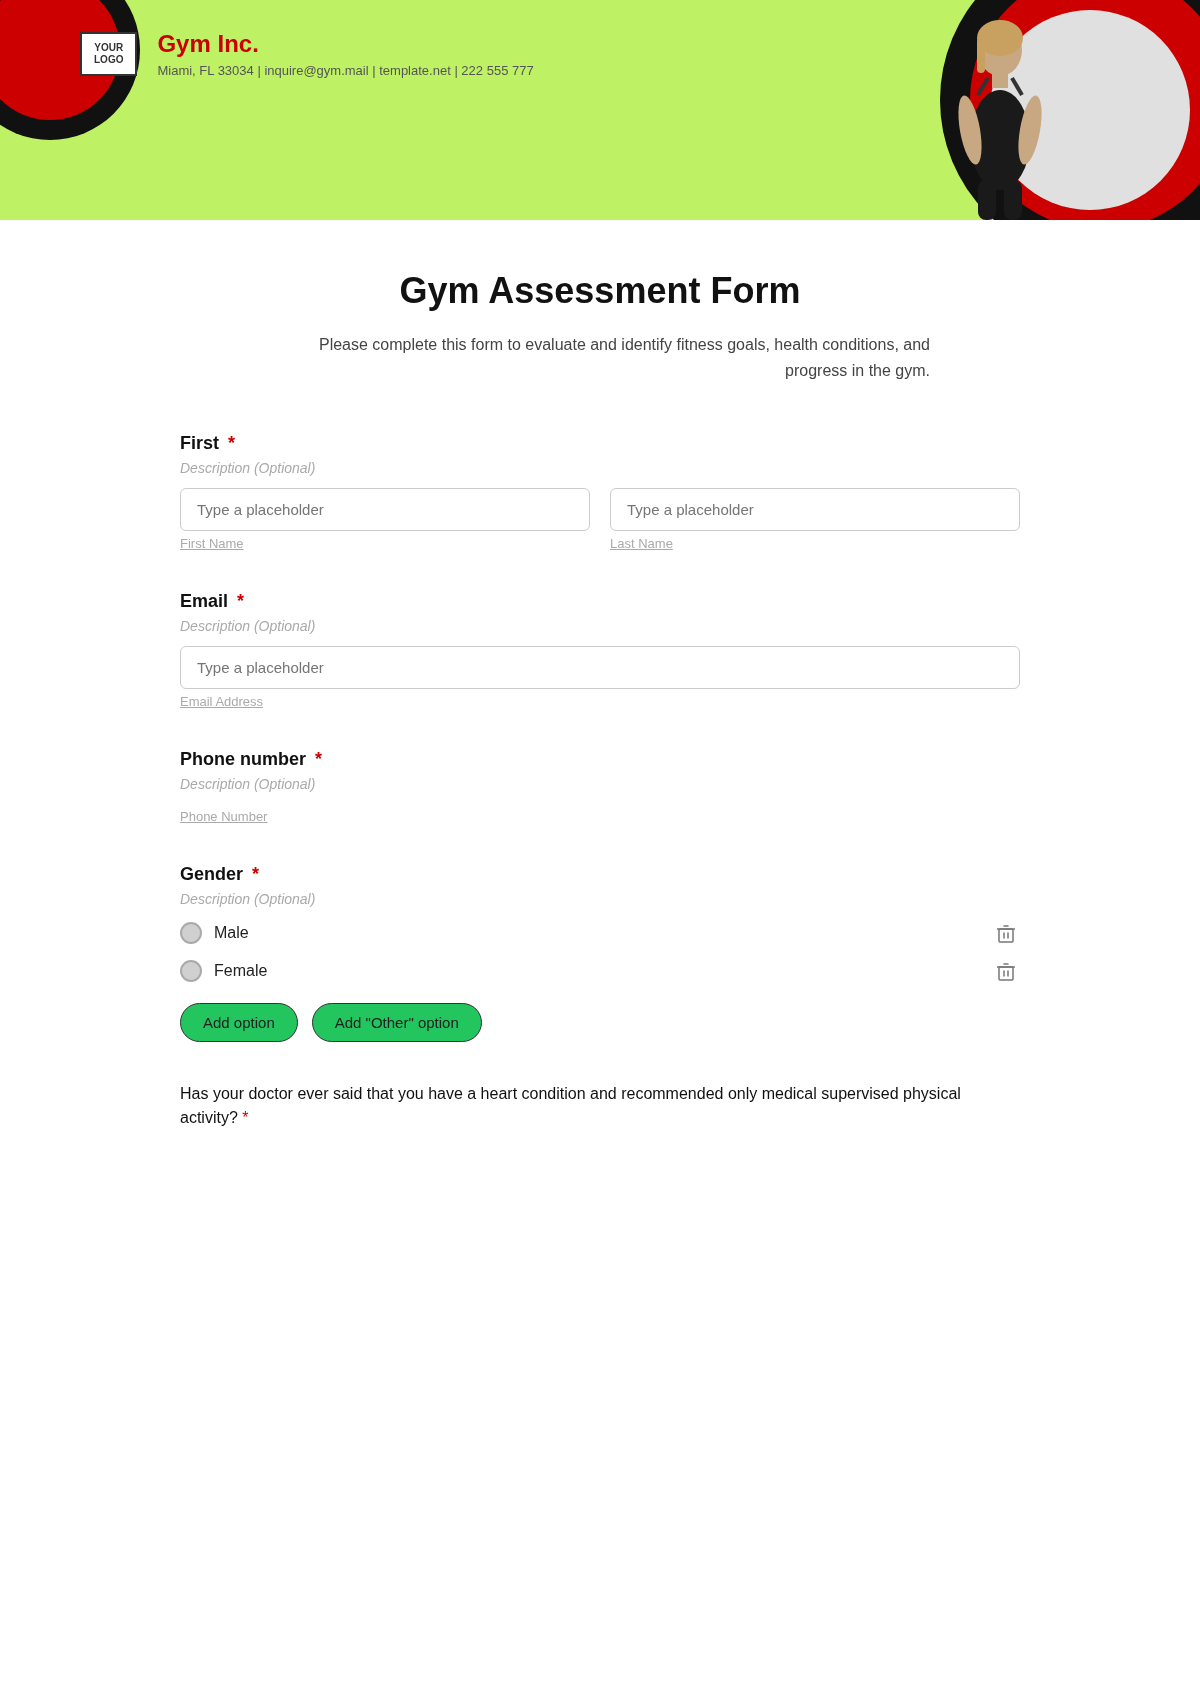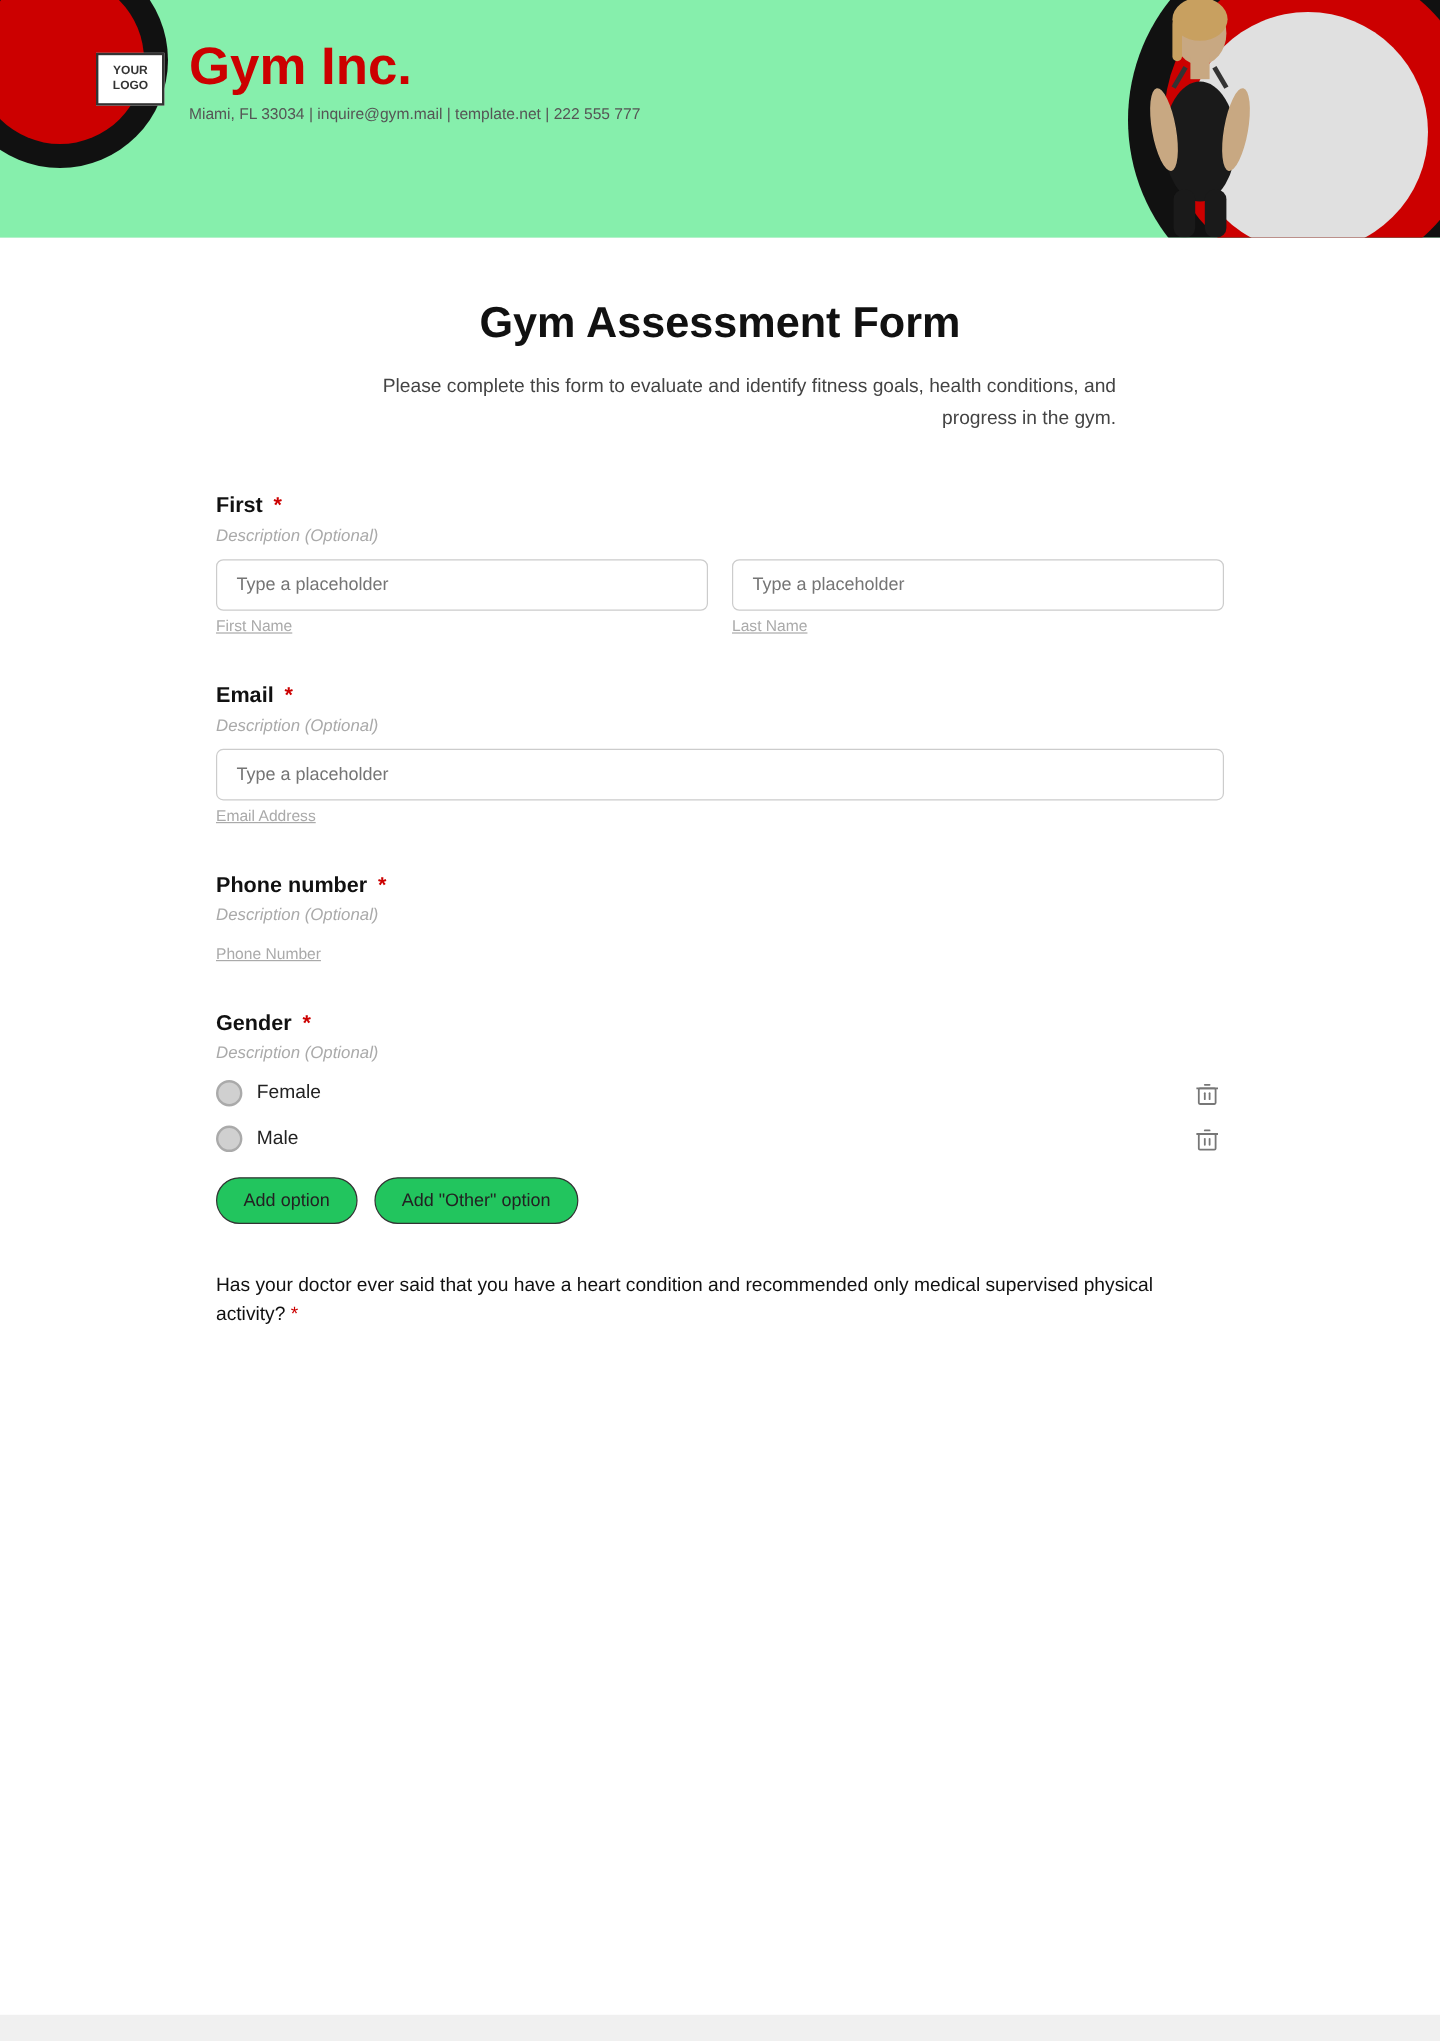--- a/index.html
+++ b/index.html
@@ -11,22 +11,22 @@
     body {
       font-family: 'Arial', sans-serif;
       background: #f0f0f0;
       width: 1200px;
       min-height: 1701px;
     }
 
     
     .header {
       position: relative;
-      background: #86efac;
-      height: 198px;
+      background: #bef264;
+      height: 220px;
       overflow: hidden;
     }
 
     .header-bg-left {
       position: absolute;
       top: -40px;
       left: -40px;
       width: 180px;
       height: 180px;
       background: #111;
@@ -92,21 +92,21 @@
       background: white;
       margin-right: 20px;
       flex-shrink: 0;
     }
 
     .company-info {
       flex: 1;
     }
 
     .company-name {
-      font-size: 44px;
+      font-size: 24px;
       font-weight: bold;
       color: #cc0000;
       line-height: 1.2;
       margin-bottom: 4px;
     }
 
     .company-details {
       font-size: 13px;
       color: #555;
     }
@@ -368,37 +368,37 @@
 
   <div class="form-section">
     <div class="field-label">
       <span>Gender</span><span class="field-required"> *</span>
     </div>
     <div class="field-description">Description (Optional)</div>
 
     <div class="radio-option">
       <div class="radio-option-left">
         <div class="radio-circle"></div>
-        <span class="radio-label">Female</span>
+        <span class="radio-label">Male</span>
       </div>
       <div class="delete-icon">
         <svg width="22" height="22" viewBox="0 0 22 22" fill="none" xmlns="http://www.w3.org/2000/svg">
           <rect x="4" y="7" width="14" height="13" rx="1" stroke="#777" stroke-width="1.5" fill="none"></rect>
           <line x1="2" y1="7" x2="20" y2="7" stroke="#777" stroke-width="1.5"></line>
           <line x1="9" y1="4" x2="13" y2="4" stroke="#777" stroke-width="1.5" stroke-linecap="round"></line>
           <line x1="9" y1="11" x2="9" y2="16" stroke="#777" stroke-width="1.5" stroke-linecap="round"></line>
           <line x1="13" y1="11" x2="13" y2="16" stroke="#777" stroke-width="1.5" stroke-linecap="round"></line>
         </svg>
       </div>
     </div>
 
     <div class="radio-option">
       <div class="radio-option-left">
         <div class="radio-circle"></div>
-        <span class="radio-label">Male</span>
+        <span class="radio-label">Female</span>
       </div>
       <div class="delete-icon">
         <svg width="22" height="22" viewBox="0 0 22 22" fill="none" xmlns="http://www.w3.org/2000/svg">
           <rect x="4" y="7" width="14" height="13" rx="1" stroke="#777" stroke-width="1.5" fill="none"></rect>
           <line x1="2" y1="7" x2="20" y2="7" stroke="#777" stroke-width="1.5"></line>
           <line x1="9" y1="4" x2="13" y2="4" stroke="#777" stroke-width="1.5" stroke-linecap="round"></line>
           <line x1="9" y1="11" x2="9" y2="16" stroke="#777" stroke-width="1.5" stroke-linecap="round"></line>
           <line x1="13" y1="11" x2="13" y2="16" stroke="#777" stroke-width="1.5" stroke-linecap="round"></line>
         </svg>
       </div>

